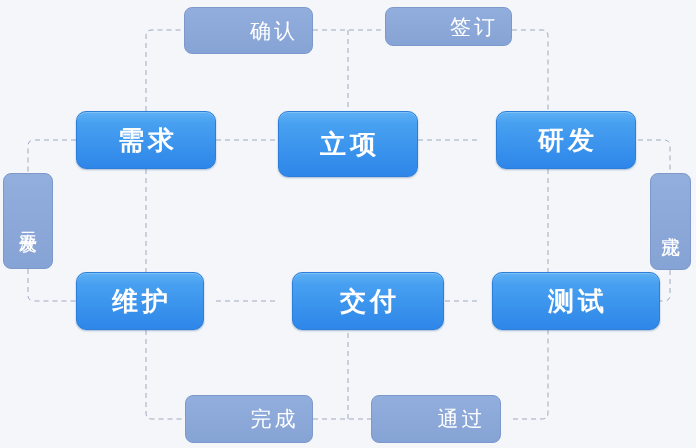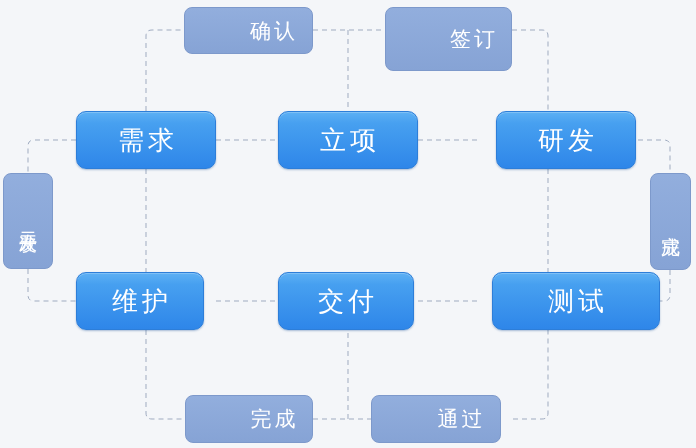--- a/index.html
+++ b/index.html
@@ -11,21 +11,21 @@
   }
   .stage{
     position:relative;width:696px;height:448px;background:#f4f6f9;
   }
   .connectors{position:absolute;left:0;top:0;}
   .connectors path{fill:none;stroke:#9fabc0;stroke-width:1;stroke-dasharray:5 4;}
   .process{
     position:absolute;display:flex;align-items:center;justify-content:center;
     background:linear-gradient(180deg,#5db0f4 0%,#47a0f0 20%,#2e86e9 100%);
     border:1px solid #2d7ed9;border-radius:10px;box-sizing:border-box;
-    color:#ffffff;font-size:26px;font-weight:normal;letter-spacing:4px;text-indent:4px;
+    color:#ffffff;font-size:26px;font-weight:bold;letter-spacing:4px;text-indent:4px;
     box-shadow:0 1px 2px rgba(21,78,148,0.35), inset 0 1px 0 rgba(255,255,255,0.22);
   }
   .hlabel{
     position:absolute;display:flex;align-items:center;justify-content:center;
     background:linear-gradient(180deg,#92aedd 0%,#86a3d5 100%);
     border:1px solid #7d99cb;border-radius:8px;box-sizing:border-box;
     color:#ffffff;font-size:21px;font-weight:normal;letter-spacing:3px;text-indent:3px;padding-left:48px;
   }
   .vlabel{
     position:absolute;display:flex;align-items:center;justify-content:center;
@@ -55,28 +55,28 @@
     <path d="M548 169 L548 272"></path>
     <path d="M620 140 L664 140 Q670 140 670 146 L670 173"></path>
     <path d="M670 270 L670 295 Q670 301 664 301 L620 301"></path>
     <path d="M146 330 L146 413 Q146 419 152 419 L185 419"></path>
     <path d="M313 419 L383 419"></path>
     <path d="M348 419 L348 330"></path>
     <path d="M513 419 L542 419 Q548 419 548 413 L548 330"></path>
   </svg>
 
   <div class="process" style="left:76px;top:111px;width:140px;height:58px">需求</div>
-  <div class="process" style="left:278px;top:111px;width:140px;height:58px">立项</div>
+  <div class="process" style="left:278px;top:111px;width:140px;height:66px">立项</div>
   <div class="process" style="left:496px;top:111px;width:140px;height:58px">研发</div>
   <div class="process" style="left:76px;top:272px;width:128px;height:58px">维护</div>
-  <div class="process" style="left:278px;top:272px;width:136px;height:58px">交付</div>
+  <div class="process" style="left:292px;top:272px;width:152px;height:58px">交付</div>
   <div class="process" style="left:492px;top:272px;width:168px;height:58px">测试</div>
 
   <div class="hlabel" style="left:184px;top:7px;width:129px;height:47px">确认</div>
-  <div class="hlabel" style="left:385px;top:7px;width:127px;height:64px">签订</div>
+  <div class="hlabel" style="left:385px;top:7px;width:127px;height:39px">签订</div>
 
   <div class="hlabel" style="left:185px;top:395px;width:128px;height:48px">完成</div>
   <div class="hlabel" style="left:371px;top:395px;width:130px;height:48px">通过</div>
 
   <div class="vlabel" style="left:3px;top:173px;width:50px;height:96px">二次开发</div>
   <div class="vlabel" style="left:650px;top:173px;width:41px;height:97px;font-size:19px">完成</div>
 
 </div>
 
 </body></html>

